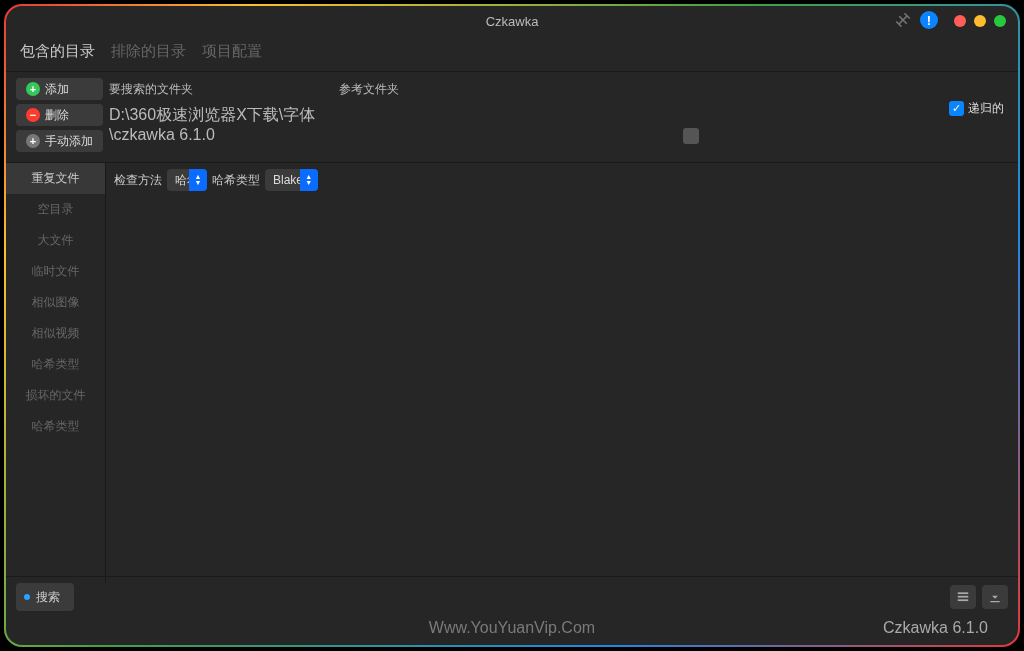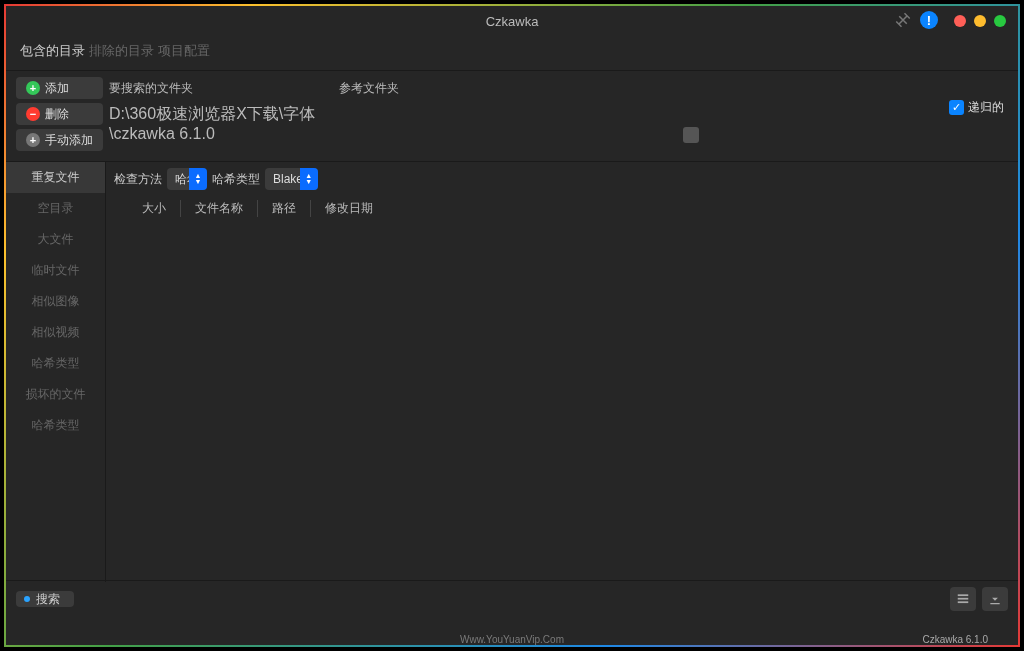--- a/index.html
+++ b/index.html
@@ -1,38 +1,38 @@
 <!DOCTYPE html>
 <html><head>
 <meta charset="utf-8">
 <style>
 * { margin: 0; padding: 0; box-sizing: border-box; font-family: -apple-system, "Helvetica Neue", Arial, sans-serif; }
 body { background: #000; width: 1024px; height: 651px; overflow: hidden; position: relative; }
 
 .window {
   position: absolute; top: 4px; left: 4px; right: 4px; bottom: 4px;
-  background: #262626; border-radius: 0; overflow: hidden;
+  background: #262626; border-radius: 18px; overflow: hidden;
   border: 2px solid transparent;
   background-image: linear-gradient(#262626,#262626), linear-gradient(135deg, #e53935 0%, #fbc02d 15%, #43a047 45%, #1e88e5 75%, #e53935 100%);
   background-origin: border-box; background-clip: padding-box, border-box;
 }
 
 
 .titlebar { height: 30px; display:flex; align-items:center; justify-content:center; position:relative; color:#bbb; font-size:13px; }
 .titlebar .title-icons-left { position:absolute; right:80px; top:5px; display:flex; gap:8px; align-items:center; }
 .titlebar .traffic { position:absolute; right:12px; top:9px; display:flex; gap:8px; }
 .traffic span { width:12px; height:12px; border-radius:50%; display:block; }
 .traffic .close { background:#ff5f57; }
 .traffic .min { background:#febc2e; }
 .traffic .max { background:#28c940; }
 .icon-tools { color:#777; }
 .icon-info { width:18px;height:18px;border-radius:50%;background:#0a84ff;color:#fff;font-size:13px;font-weight:700;display:flex;align-items:center;justify-content:center; }
 
 
-.tabs { display:flex; gap:4px; padding:4px 14px 8px; font-size:13px; border-bottom:1px solid #1a1a1a;text-align:right; }
+.tabs { display:flex; gap:16px; padding:4px 14px 8px; font-size:15px; border-bottom:1px solid #1a1a1a;text-align:right; }
 .tab { color:#666; cursor:pointer; padding:2px 0; }
 .tab.active { color:#ccc; }
 
 
 .folder-panel { padding:6px 10px 10px; border-bottom:1px solid #1a1a1a; display:flex; align-items:flex-start; gap:6px; }
 .btn-col { display:flex; flex-direction:column; gap:4px; }
 .btn { background:#3b3b3b; color:#ddd; font-size:12px; border:none; border-radius:4px; height:22px; padding:0 10px; display:flex; align-items:center; gap:5px; cursor:pointer; min-width:78px; }
 .circ { width:14px;height:14px;border-radius:50%;display:flex;align-items:center;justify-content:center;font-size:11px;font-weight:700;color:#fff; }
 .circ.green { background:#34c759; }
 .circ.red { background:#ff3b30; }
@@ -62,26 +62,26 @@
 .select .arrows::before { content:"▲"; }
 .select .arrows::after { content:"▼"; }
 
 .table-header { display:flex; font-size:12px; color:#bbb; padding:4px 28px; gap:0; }
 .table-header span { padding-right:14px; border-right:1px solid #444; margin-right:14px; }
 .table-header span:first-child { border-left:none; }
 .table-header span:last-child { border-right:none; }
 
 
 .bottom { position:absolute; left:0; right:0; bottom:28px; padding:6px 10px; display:flex; align-items:center; justify-content:space-between; border-top:1px solid #1a1a1a; }
-.search-btn { background:#3b3b3b; border:none; border-radius:4px; height:16px; padding:0 14px 0 8px; color:#ccc; font-size:12px; display:flex; align-items:center; gap:6px; cursor:pointer; }
+.search-btn { background:#3b3b3b; border:none; border-radius:4px; height:28px; padding:0 14px 0 8px; color:#ccc; font-size:12px; display:flex; align-items:center; gap:6px; cursor:pointer; }
 .search-btn .dot { width:6px;height:6px;border-radius:50%;background:#2aa3ff; }
 .right-btns { display:flex; gap:6px; }
 .icon-btn { width:26px;height:24px;background:#3b3b3b;border:none;border-radius:4px;color:#aaa;cursor:pointer;display:flex;align-items:center;justify-content:center; }
 
-.footer { position:absolute; left:0; right:0; bottom:0; height:26px; display:flex; align-items:flex-end; justify-content:center; font-size:10px; color:#7a7a7a; }
+.footer { position:absolute; left:0; right:0; bottom:0; height:26px; display:flex; align-items:flex-start; justify-content:center; font-size:16px; color:#7a7a7a; }
 .footer .version { position:absolute; right:30px; color:#aaa; }
 
 svg { display:block; }
 </style>
 </head>
 <body>
 
 <div class="window">
 
   <div class="titlebar">
@@ -158,26 +158,20 @@
         <span>检查方法</span>
         <div class="select">
           <span>哈希</span>
           <span class="arrows"></span>
         </div>
         <span>哈希类型</span>
         <div class="select">
           <span>Blake3</span>
           <span class="arrows"></span>
         </div>
-      </div>
-      <div class="table-header">
-        <span>大小</span>
-        <span>文件名称</span>
-        <span>路径</span>
-        <span>修改日期</span>
       </div>
     </div>
   </div>
 
   <div class="bottom">
     <button class="search-btn">
       <span class="dot"></span>
       <span>搜索</span>
     </button>
     <div class="right-btns">

